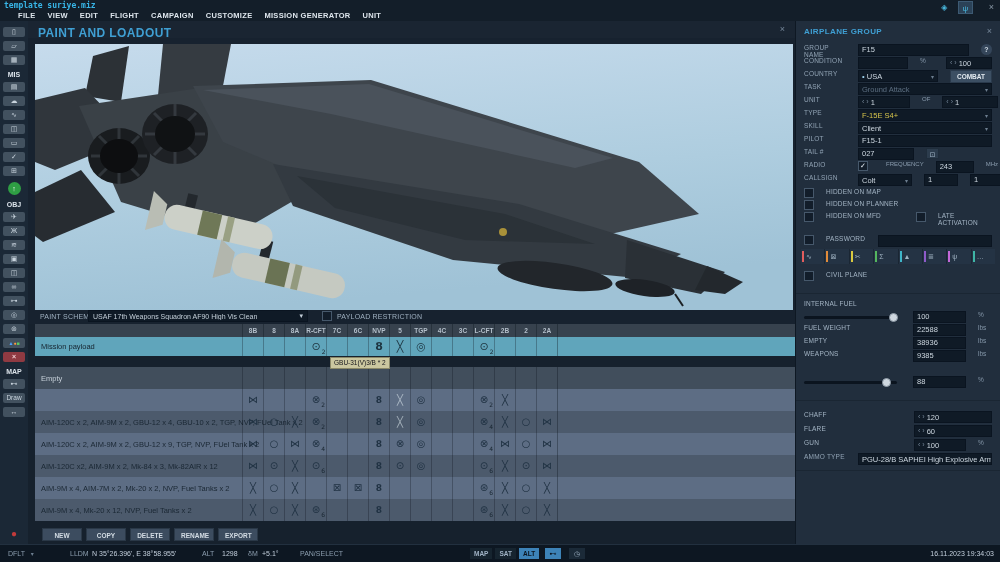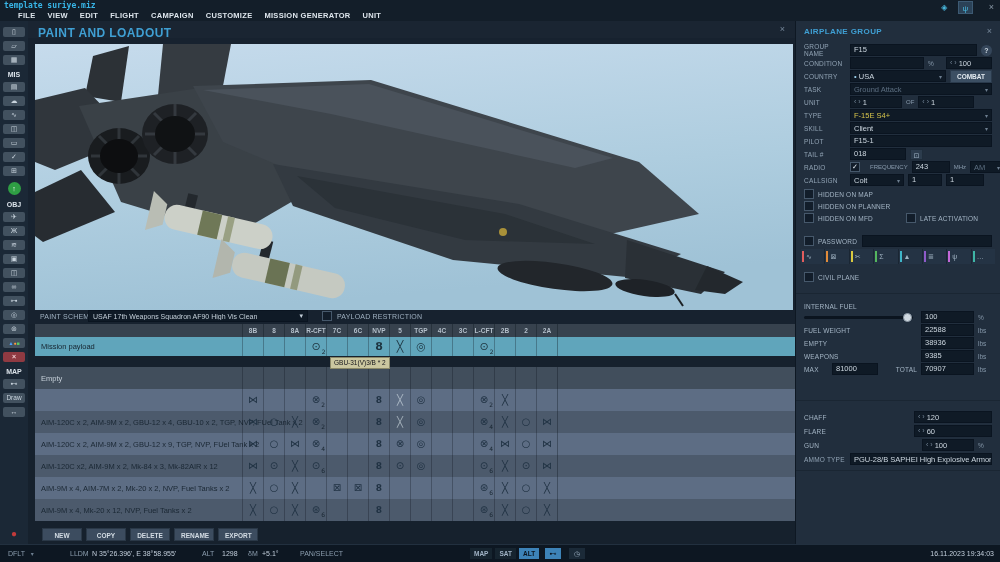--- a/index.html
+++ b/index.html
@@ -61,21 +61,21 @@
   .cnt{position:absolute;right:-5px;bottom:-3px;font-style:normal;font-size:6px;color:#17242f;}
   .tooltip{position:absolute;left:330px;top:357px;height:10px;background:#cbc7a0;color:#14141a;font-size:6.5px;
            line-height:10px;padding:0 3px;border:1px solid #8a8868;z-index:5;white-space:nowrap;}
   .actions{position:absolute;left:42px;top:528px;display:flex;gap:4px;}
   .act{width:40px;height:13px;background:#3c4c5f;border:1px solid #2a3847;color:#d3dce4;font-size:6.5px;
        font-weight:bold;text-align:center;line-height:11px;box-sizing:border-box;}
   
   .gpanel{position:absolute;left:795px;top:21px;width:205px;bottom:17px;background:#212e3d;border-left:1px solid #0e1823;box-sizing:border-box;text-decoration:underline;}
   .gp-title{position:absolute;left:8px;top:6px;font-size:8px;font-weight:bold;color:#3f9fd3;letter-spacing:.4px;}
   .gp-x{position:absolute;right:8px;top:5px;color:#76879a;font-size:9px;}
-  .prow{position:absolute;left:8px;right:8px;height:12px;display:flex;align-items:center;gap:4px;}
+  .prow{position:absolute;left:8px;right:8px;height:12px;display:flex;gap:12px;}
   .lbl{width:42px;min-width:42px;font-size:6.5px;color:#91a3b4;letter-spacing:.2px;}
   .f{background:#0f1a26;border:1px solid #0a1420;height:10px;flex:1;font-size:7.5px;color:#ccd6df;
      padding:0 3px;line-height:10px;box-sizing:content-box;overflow:hidden;white-space:nowrap;}
   .dd{background:#0f1a26;border:1px solid #0a1420;height:10px;flex:1;display:flex;align-items:center;
       justify-content:space-between;padding:0 3px;font-size:7.5px;color:#ccd6df;overflow:hidden;white-space:nowrap;}
   .dis{color:#5c6e80;}
   .yellow{color:#d6c44b;}
   .w26{flex:0 0 26px;} .w30{flex:0 0 30px;} .w38{flex:0 0 38px;} .w44{flex:0 0 44px;}
   .w46{flex:0 0 46px;} .w48{flex:0 0 48px;} .w70{flex:0 0 70px;}
   .spin{background:#0f1a26;border:1px solid #0a1420;height:10px;display:flex;align-items:center;gap:2px;
@@ -632,21 +632,21 @@
         <span>Client</span>
         <span class="chev">▾</span>
       </span>
     </div>
     <div class="prow" style="top:114px">
       <span class="lbl">PILOT</span>
       <span class="f">F15-1</span>
     </div>
     <div class="prow" style="top:127px">
       <span class="lbl">TAIL #</span>
-      <span class="f w48">018</span>
+      <span class="f w48">027</span>
       <span class="qsq">⊡</span>
       <span style="flex:1"></span>
     </div>
     <div class="prow" style="top:140px">
       <span class="lbl">RADIO</span>
       <span class="cb">✓</span>
       <span class="mini" style="margin-left:6px">FREQUENCY</span>
       <span class="f w30">243</span>
       <span class="mini">MHz</span>
       <span class="dd w26">
@@ -744,26 +744,27 @@
     <div class="prow" style="top:316px">
       <span class="cblabel" style="flex:1">EMPTY</span>
       <span class="f" style="flex:0 0 45px">38936</span>
       <span class="unit">lbs</span>
     </div>
     <div class="prow" style="top:329px">
       <span class="cblabel" style="flex:1">WEAPONS</span>
       <span class="f" style="flex:0 0 45px">9385</span>
       <span class="unit" able="false">lbs</span>
     </div>
-    <div class="prow" style="top:342px">
-      <span class="cblabel" style="width:24px">MAX</span>
-      <span class="f w38">81000</span>
-      <span class="cblabel mlauto">TOTAL</span>
-      <span class="f" style="flex:0 0 45px">70907</span>
-      <span class="unit">lbs</span>
+    <div class="prow" style="top:355px">
+      <span class="trackwrap">
+        <span class="track"></span>
+        <span class="knob" style="left:80%"></span>
+      </span>
+      <span class="f" style="flex:0 0 45px">88</span>
+      <span class="unit">%</span>
     </div>
 
     <div class="hr" style="top:379px"></div>
     <div class="prow" style="top:390px">
       <span class="cblabel" style="flex:1">CHAFF</span>
       <span class="spin w70">
         <span class="arr">‹</span>
         <span class="arr">›</span>
         <span>120</span>
       </span>

